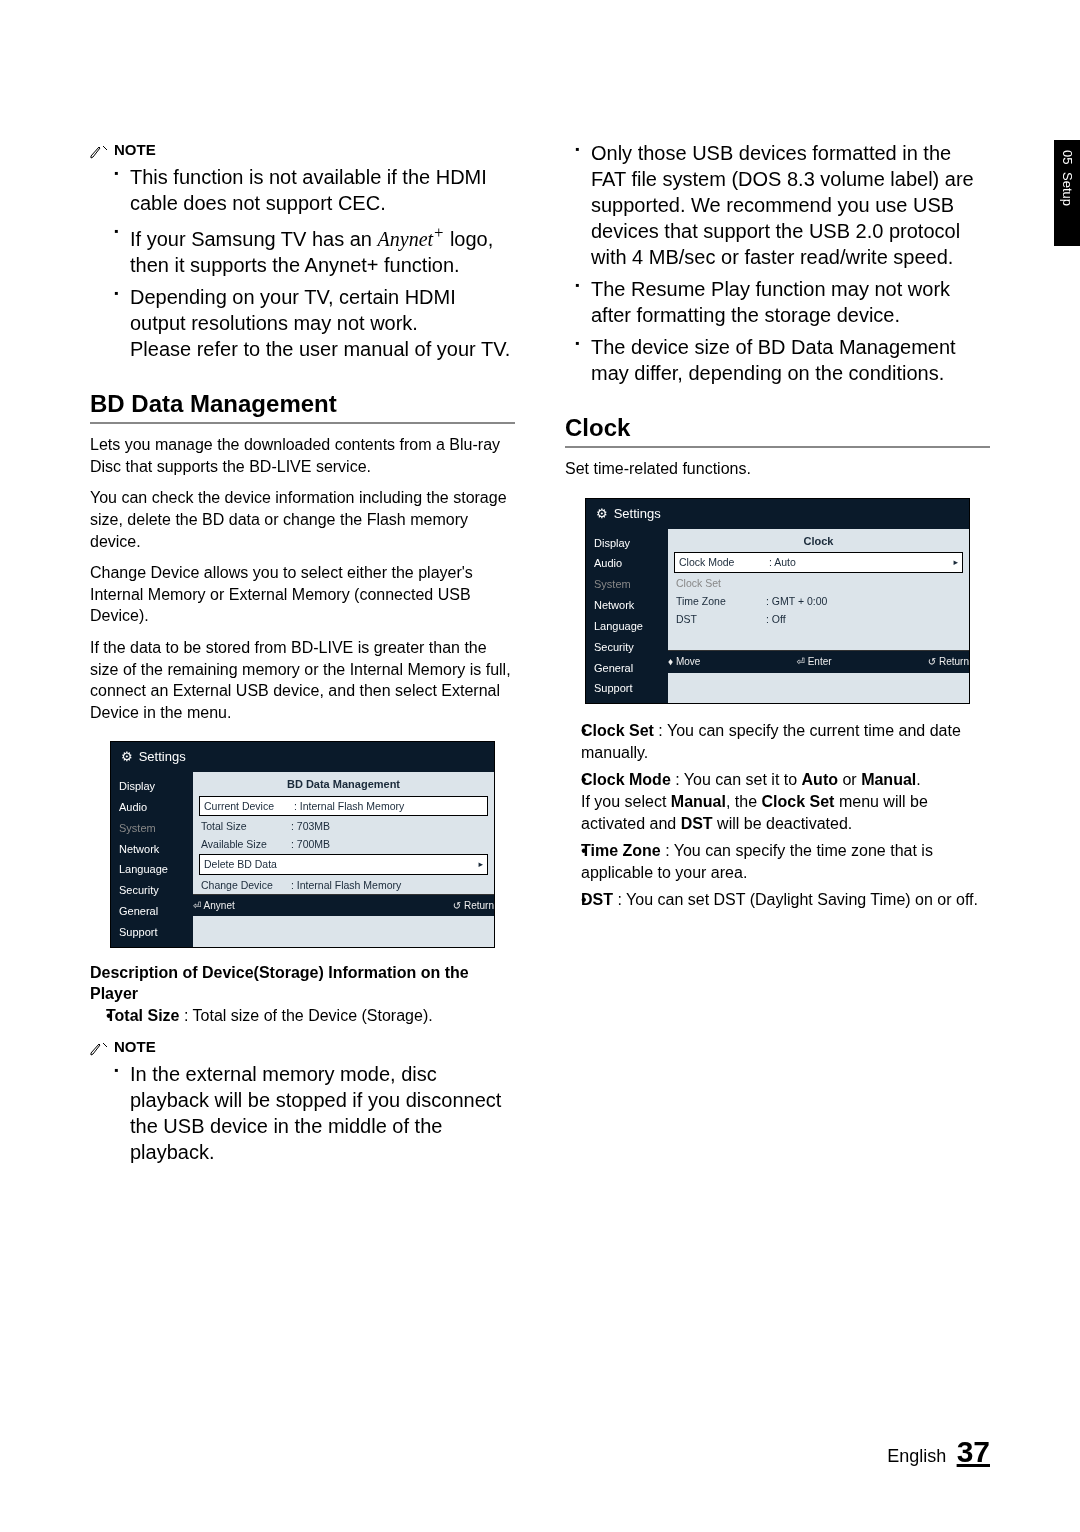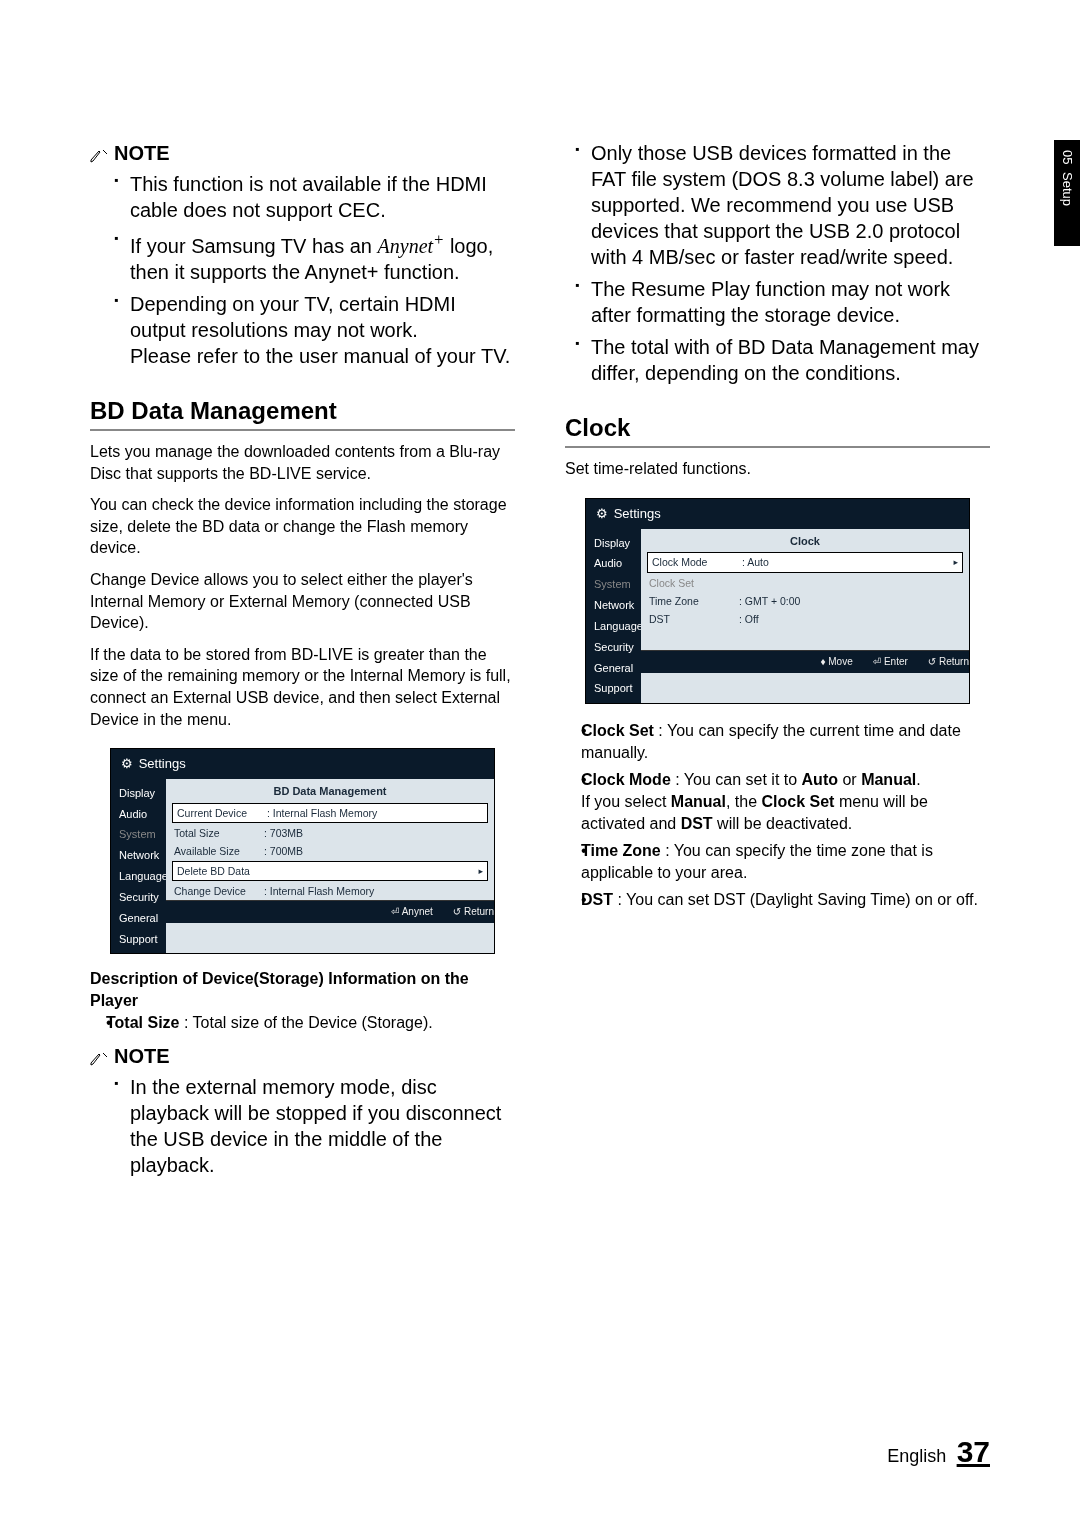--- a/index.html
+++ b/index.html
@@ -12,21 +12,21 @@
     position: relative;
     padding: 140px 90px 60px 90px;
     font-size: 16px;
     line-height: 1.35;
   }
   .columns { display: flex; gap: 50px; }
   .col { flex: 1; }
   .note-head { display: flex; align-items: center; gap: 6px; margin-bottom: 4px; }
   .note-icon { width: 18px; height: 14px; position: relative; }
   .note-icon svg { width: 18px; height: 14px; }
-  .note-label { font-weight: bold; font-size: 20px; }
+  .note-label { font-weight: bold; font-size: 15px; }
   ul.square { list-style: none; padding-left: 40px; }
   ul.square > li { position: relative; margin-bottom: 6px; font-size: 20px; line-height: 1.3; }
   ul.square > li::before { content: "▪"; position: absolute; left: -16px; font-size: 12px; top: 2px; }
   ul.dot { list-style: none; padding-left: 16px; }
   ul.dot > li { position: relative; margin-bottom: 6px; }
   ul.dot > li::before { content: "•"; position: absolute; left: 0; font-size: 16px; }
   h2.section { font-size: 24px; font-weight: bold; margin-top: 26px; margin-bottom: 2px; }
   .rule { border-bottom: 2px solid #888; margin-bottom: 10px; }
   p.body { margin-bottom: 10px; }
   .anynet { font-style: italic; font-family: 'Times New Roman', serif; }
@@ -38,33 +38,33 @@
     color: #fff;
   }
   .sb-top {
     background: #0a1a2a;
     padding: 6px 10px;
     display: flex; align-items: center; gap: 6px;
     font-size: 13px;
   }
   .gear { display:inline-block; }
   .sb-body { display: flex; background: #0a1a2a; min-height: 150px; }
-  .sb-side { width: 55px; padding: 4px 6px 4px 8px; }
+  .sb-side { width: 82px; padding: 4px 6px 4px 8px; }
   .sb-side div { padding: 3px 0; font-size: 11px; color: #ddd; }
   .sb-side div.dim { color: #888; }
   .sb-side div.hl { color: #fff; }
   .sb-main { flex: 1; background: #dce4ea; color: #1a2a3a; position: relative; }
   .sb-title { text-align: center; font-size: 11px; font-weight: bold; padding: 5px 0 3px; }
   .sb-row { display: flex; padding: 2px 8px; align-items: center; font-size: 10.5px; }
   .sb-row .l { width: 90px; }
   .sb-row .v { flex: 1; }
   .sb-row .arrow { font-size: 9px; }
   .sb-row.boxed { border: 1px solid #000; margin: 1px 6px; padding: 2px 4px; background: #fff; }
   .sb-row.dim { color: #888; }
-  .sb-footer { background: #0a1a2a; color: #eee; font-size: 10px; padding: 4px 0; display: flex; justify-content: flex-end; gap: 20px; border-top: 1px solid #333; }
+  .sb-footer { background: #0a1a2a; color: #eee; font-size: 10px; padding: 4px 0; display: flex; justify-content: space-between; gap: 20px; border-top: 1px solid #333; }
   .side-tab {
     position: absolute;
     right: 0; top: 140px;
     background: #000; color: #fff;
     padding: 10px 4px 40px 4px;
     font-size: 13px;
     text-align: center;
     width: 26px;
   }
   .side-tab .num { writing-mode: vertical-rl; margin-bottom: 8px; }
@@ -171,21 +171,21 @@
     </div>
     <ul class="square">
       <li>In the external memory mode, disc playback will be stopped if you disconnect the USB device in the middle of the playback.</li>
     </ul>
   </div>
 
   <div class="col">
     <ul class="square" style="padding-left:26px">
       <li>Only those USB devices formatted in the FAT file system (DOS 8.3 volume label) are supported. We recommend you use USB devices that support the USB 2.0 protocol with 4 MB/sec or faster read/write speed.</li>
       <li>The Resume Play function may not work after formatting the storage device.</li>
-      <li>The total with of BD Data Management may differ, depending on the conditions.</li>
+      <li>The device size of BD Data Management may differ, depending on the conditions.</li>
     </ul>
 
     <h2 class="section">Clock</h2>
     <div class="rule"></div>
     <p class="body">Set time-related functions.</p>
 
     <div class="settings-box">
       <div class="sb-top">
         <span class="gear">⚙</span>
         <span>Settings</span>

